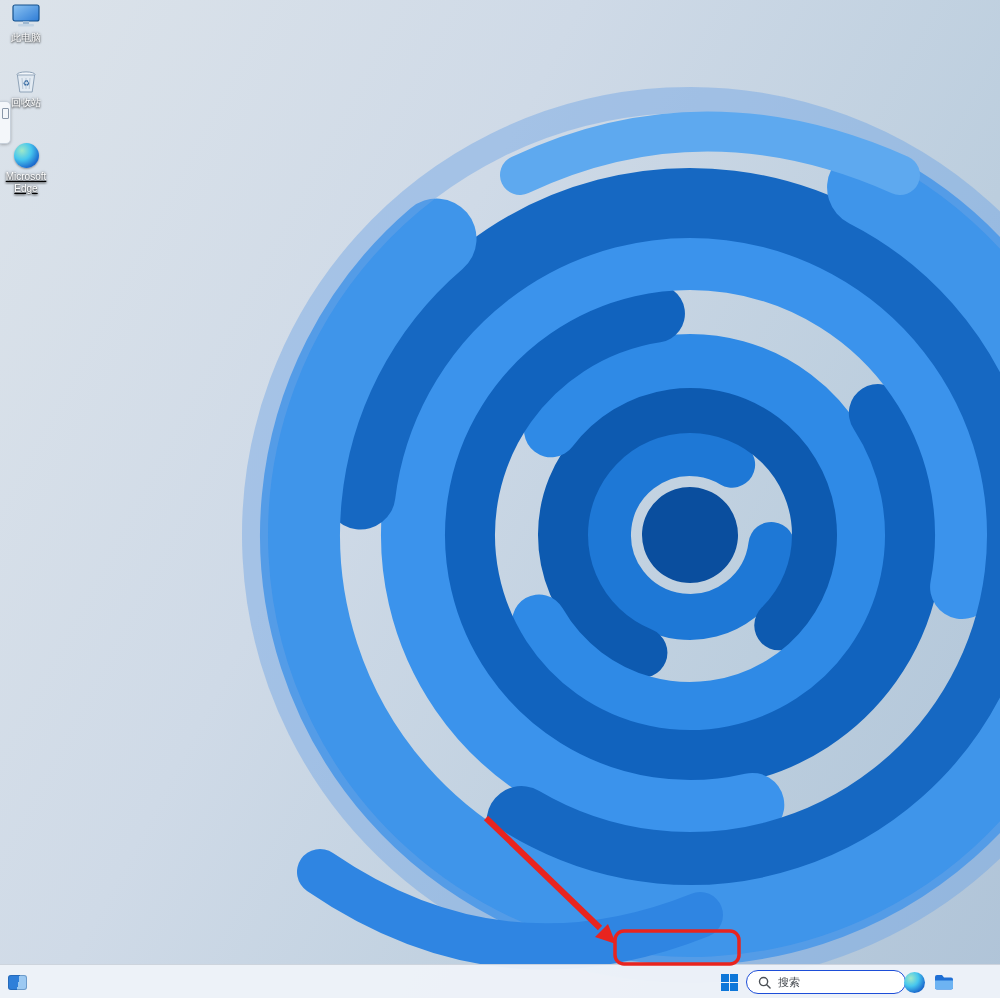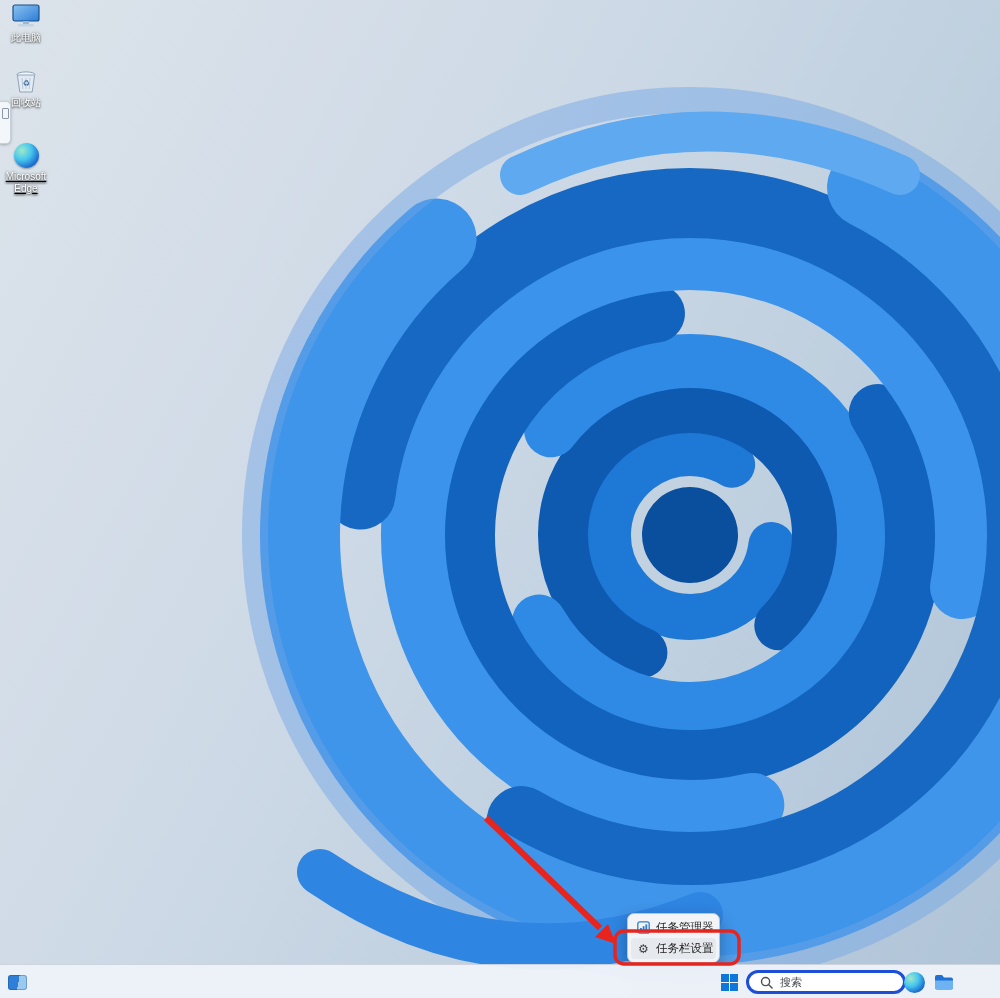--- a/index.html
+++ b/index.html
@@ -95,21 +95,21 @@
   }
 
   .start-button { position: absolute; left: 716px; top: 5px; width: 26px; height: 24px;
     border: none; background: transparent; display: flex; align-items: center; justify-content: center;
     border-radius: 4px; cursor: pointer; }
 
   .searchbox {
     position: absolute; left: 746px; top: 5px;
     width: 160px; height: 24px;
     background: #ffffff;
-    border: 3px solid #1d4ed8;
+    border: 1px solid #1d4ed8;
     border-radius: 13px;
     display: flex; align-items: center; gap: 7px;
     padding: 0 11px;
     cursor: text;
   }
   .search-text { font-size: 11px; color: #42474d; }
 
   .edge-tray {
     width: 21px; height: 21px; border-radius: 50%;
     background: radial-gradient(circle at 32% 30%, #9fe8c8 0%, #47c7ee 38%, #1e6fd0 72%, #14459a 100%);
@@ -167,37 +167,20 @@
 
   <div class="desktop-icon" style="left:0; top:142px;text-decoration:underline;">
     <div class="icon-art">
       <div class="edge-ball"></div>
     </div>
     <div class="icon-label">Microsoft Edge</div>
   </div>
 
   <div class="side-handle"></div>
 
-  <div class="context-menu">
-    <div class="menu-item">
-      <span class="mi-icon">
-        <svg width="13" height="13" viewBox="0 0 13 13">
-          <rect x="0.8" y="0.8" width="11.4" height="11.4" rx="2" fill="none" stroke="#2b7cd3" stroke-width="1.3"></rect>
-          <rect x="3" y="7" width="1.8" height="3.2" fill="#2b7cd3"></rect>
-          <rect x="5.7" y="5.2" width="1.8" height="5" fill="#2b7cd3"></rect>
-          <rect x="8.4" y="3.4" width="1.8" height="6.8" fill="#2b7cd3"></rect>
-        </svg>
-      </span>
-      <span class="mi-label">任务管理器</span>
-    </div>
-    <div class="menu-item highlighted">
-      <span class="mi-icon gear">⚙</span>
-      <span class="mi-label">任务栏设置</span>
-    </div>
-  </div>
 
   <svg class="annotation-layer" width="1000" height="998" viewBox="0 0 1000 998" aria-hidden="true">
     <line class="ann-stroke" x1="486" y1="818" x2="600" y2="928" stroke-width="6"></line>
     <polygon class="ann-fill" points="616,944 595,937 608,924"></polygon>
     <rect class="ann-stroke" x="615" y="931" width="124" height="33" rx="9" fill="none" stroke-width="3.5"></rect>
   </svg>
 
   <div class="taskbar">
 
     <div class="tb-icon" style="left:5px;">

